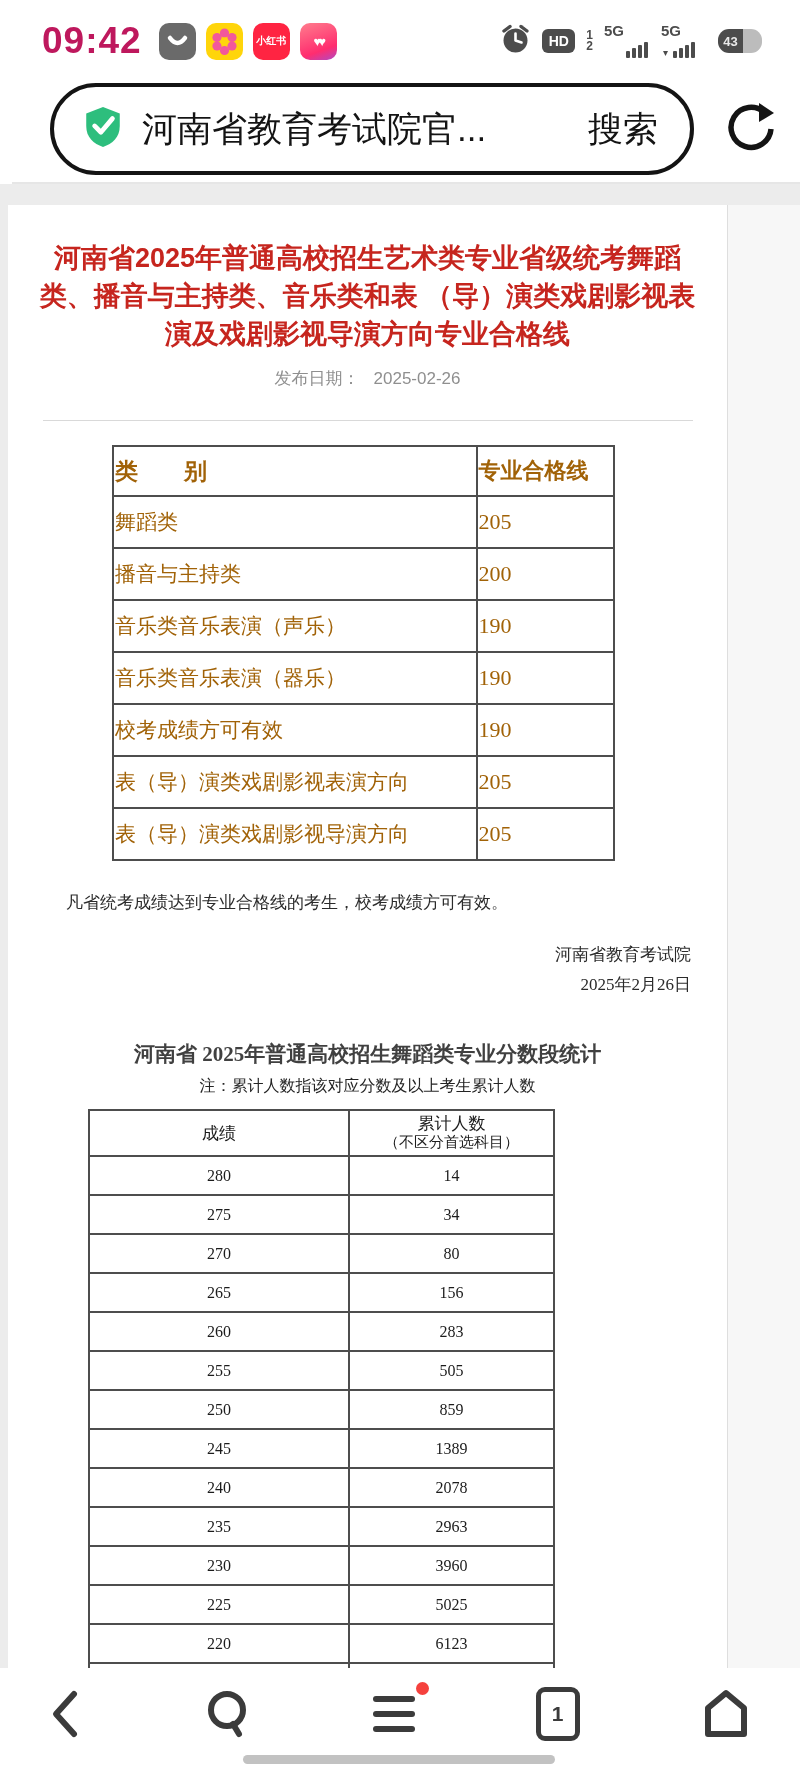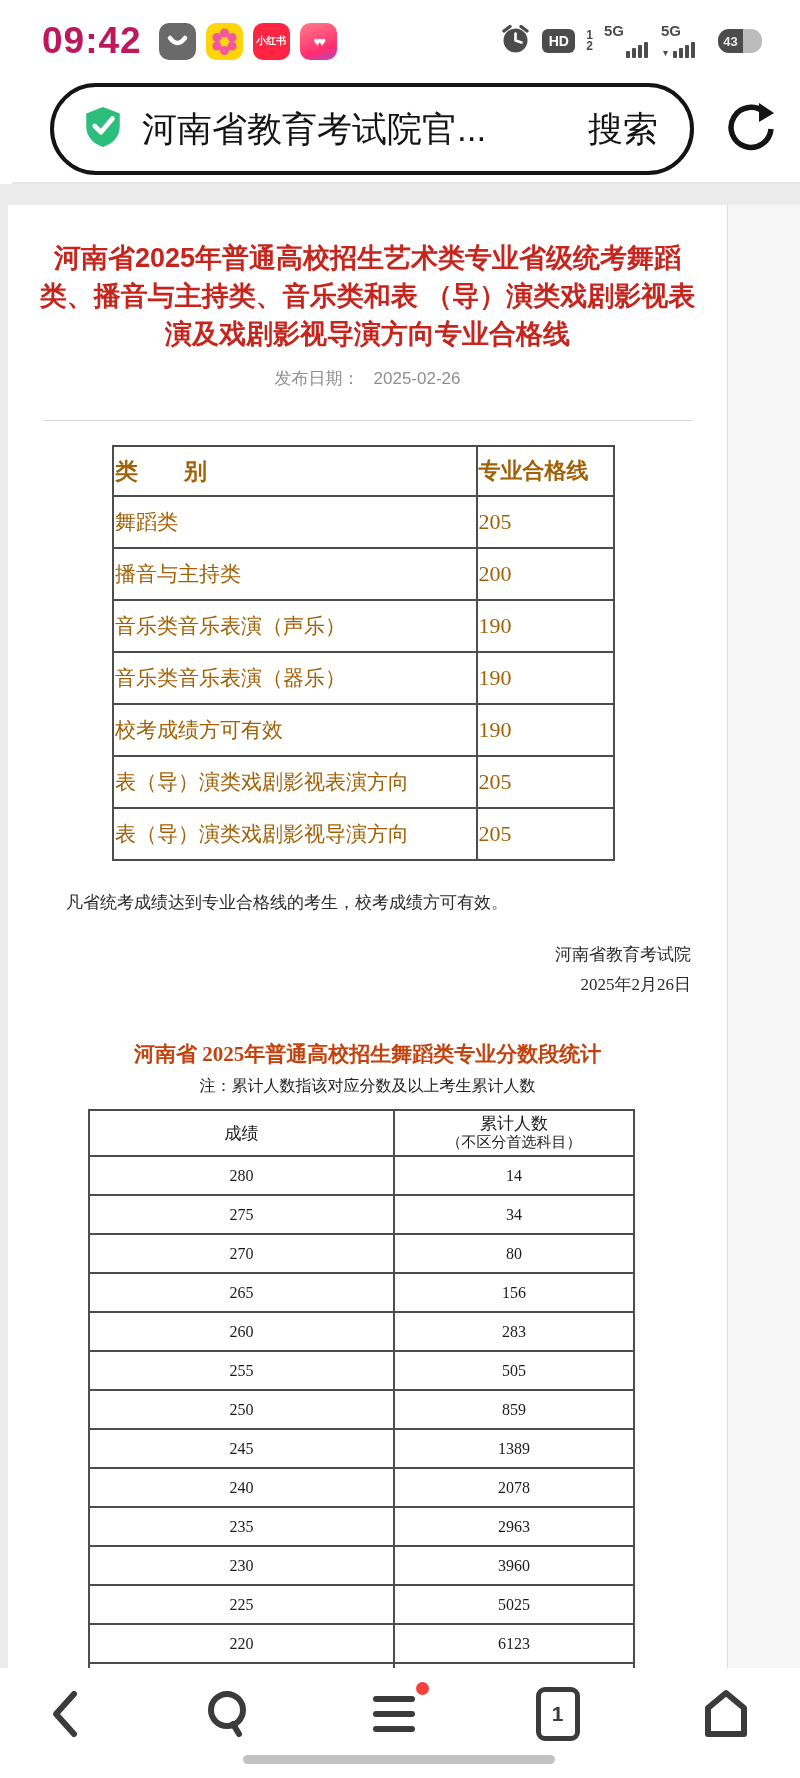--- a/index.html
+++ b/index.html
@@ -53,25 +53,25 @@
   table{border-collapse:collapse;font-family:"Liberation Serif","DejaVu Serif",serif;}
   .t1{margin:24px 0 0 104px;width:503px;}
   .t1 th,.t1 td{border:2px solid #4d4d4d;text-align:left;color:#a16207;}
   .t1 th{height:46px;font-size:23px;font-weight:700;}
   .t1 td{height:48px;font-size:21px;}
   .t1 .c1{width:367px;} .t1 .c2{width:136px;font-size:22px;margin-top:7px;}
   .note1{margin:30px 0 0 58px;font-size:17px;color:#2b2b2b;
     font-family:"Liberation Serif","DejaVu Serif",serif;}
   .sig-block{margin-top:26px;padding-right:36px;text-align:right;font-size:17px;color:#2b2b2b;
     line-height:30px;font-family:"Liberation Serif","DejaVu Serif",serif;}
-  .sec2-title{margin-top:40px;text-align:center;font-size:21px;font-weight:700;color:#c2410c;
+  .sec2-title{margin-top:40px;text-align:center;font-size:21px;font-weight:700;color:#404040;
     font-family:"Liberation Serif","DejaVu Serif",serif;}
   .sec2-note{margin-top:8px;text-align:center;font-size:16px;color:#242424;
     font-family:"Liberation Serif","DejaVu Serif",serif;}
-  .t2{margin:12px 0 0 80px;width:547px;padding-left:6px;}
+  .t2{margin:12px 0 0 80px;width:467px;padding-left:6px;}
   .t2 th,.t2 td{border:2px solid #4d4d4d;text-align:center;color:#1c1c1c;font-weight:400;}
   .t2 th{height:42px;font-size:17px;line-height:19px;}
   .t2 td{height:35px;font-size:16px;}
   .t2 .c1{width:262px;} .t2 .c2{width:205px;}
   .t2 .sub{font-size:15px;}
   
   .toolbar{position:absolute;top:1668px;left:0;width:800px;height:110px;background:#fff;
     display:flex;align-items:center;justify-content:space-between;box-sizing:border-box;padding:0 48px 18px;}
   .tb-item{display:flex;align-items:center;justify-content:center;position:relative;}
   .menu-lines{display:flex;flex-direction:column;gap:9px;position:relative;}

